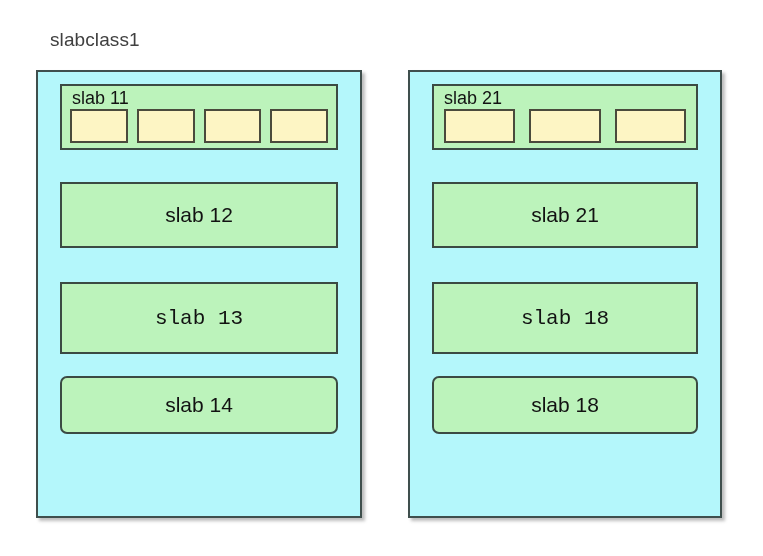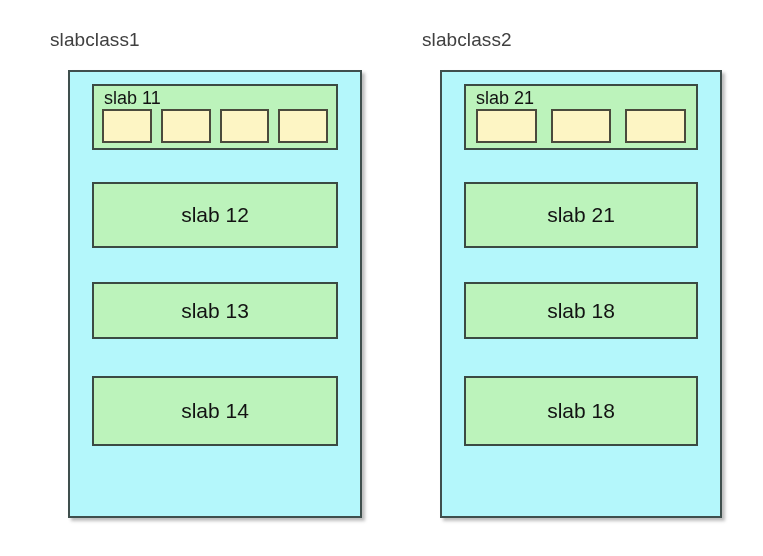--- a/index.html
+++ b/index.html
@@ -43,35 +43,34 @@
   .class-box {
     position: absolute;
     top: 70px;
     left: 0;
     right: 0;
     height: 448px;
     background: #b4f7fb;
     border: 2px solid #3f4f4d;
     box-sizing: border-box;
     box-shadow: 3px 3px 3px rgba(110, 110, 110, 0.45);
-    margin-left: 32px;
   }
 
   .slab {
     position: absolute;
     left: 22px;
     right: 22px;
     background: #bcf3bb;
     border: 2px solid #3b4a43;
     box-sizing: border-box;
   }
   .slab.s0 { top: 12px;  height: 66px; }
   .slab.s1 { top: 110px; height: 66px; }
-  .slab.s2 { top: 210px; height: 57px; }
-  .slab.s3 { top: 304px; height: 70px; }
+  .slab.s2 { top: 210px; height: 72px; font-family: Liberation Mono, monospace; }
+  .slab.s3 { top: 304px; height: 58px; border-radius: 7px; }
 
   
   .slab-label-center {
     position: absolute;
     inset: 0;
     display: flex;
     align-items: center;
     justify-content: center;
     font-size: 21px;
     color: #121212;
@@ -141,21 +140,20 @@
 
       <div class="slab s3">
         <div class="slab-label-center">slab 14</div>
       </div>
 
     </div>
   </div>
 
   <div class="column col-right">
 
-    <div class="class-title">slabclass2</div>
 
     <div class="class-box">
 
       <div class="slab s0">
         <div class="slab-label-top">slab 21</div>
         <div class="chunk-row wide">
           <div class="chunk"></div>
           <div class="chunk"></div>
           <div class="chunk"></div>
         </div>

